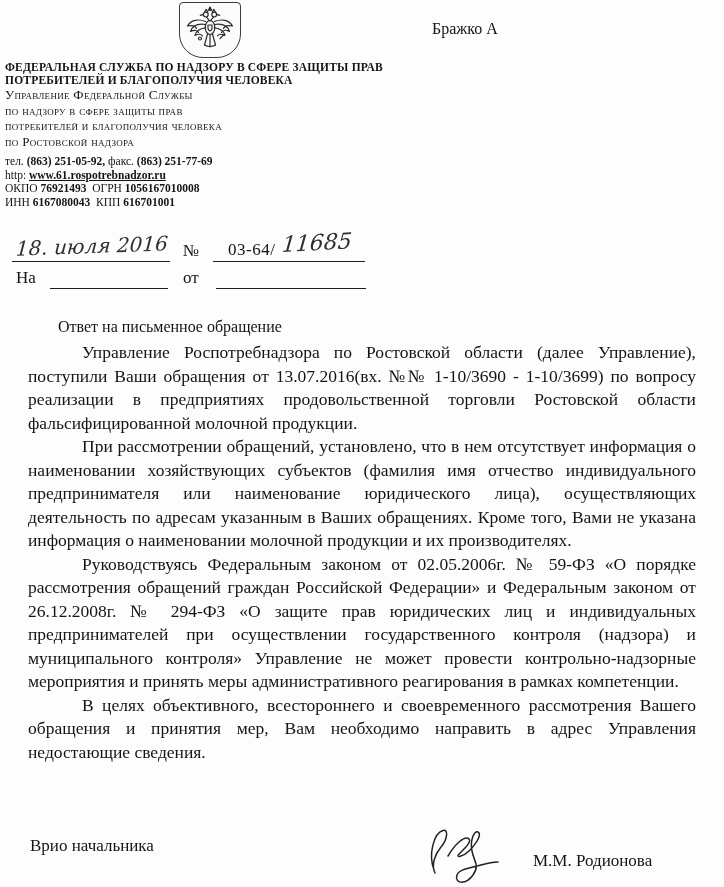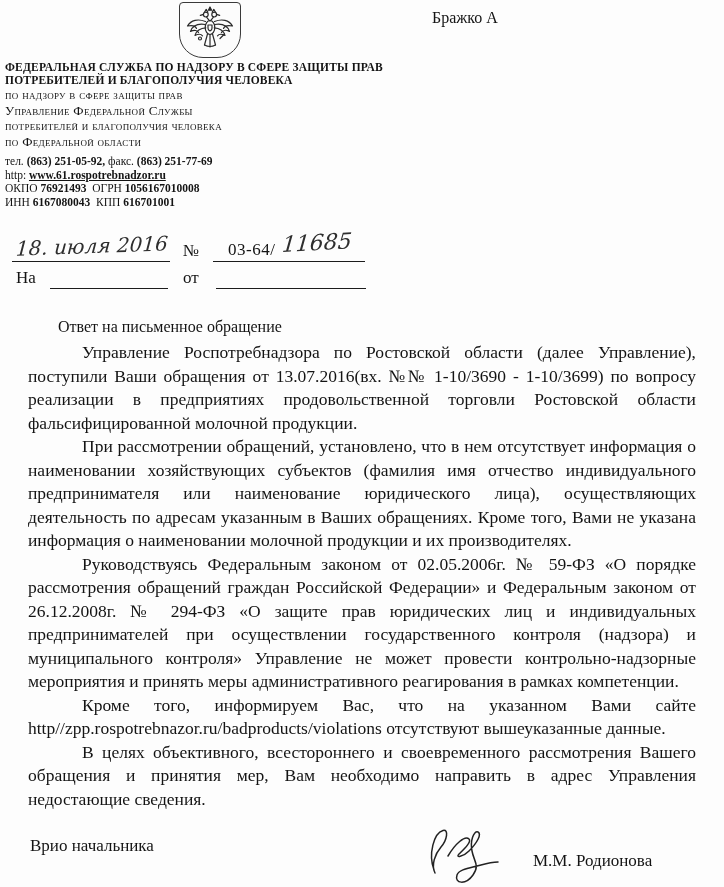--- a/index.html
+++ b/index.html
@@ -16,21 +16,21 @@
     border:1.5px solid #3a3a3a; border-radius:4px 4px 24px 24px;
     display:flex; align-items:center; justify-content:center; background:#fcfcfc;
   }
   .org-bold { font-weight:700; font-size:11.5px; line-height:13px; letter-spacing:.2px; }
   .org-short { font-size:15.5px; line-height:17px; margin-top:2px; }
   .dept { font-size:13px; line-height:15.5px; font-variant:small-caps; letter-spacing:.3px; }
   .contacts { margin-top:6px; font-size:11.5px; line-height:13.5px; }
   .b { font-weight:700; }
   .u { text-decoration:underline; }
   
-  .recipient { position:absolute; left:432px; top:7px; font-size:16px; line-height:21px; text-align:center; }
+  .recipient { position:absolute; left:432px; top:18px; font-size:16px; line-height:21px; text-align:center; }
   
   .ref-area { position:absolute; left:0; top:236px; width:420px; font-size:17px; }
   .hw { font-family:"DejaVu Serif", serif; font-style:italic; color:#2e2e2e; white-space:nowrap; }
   .hw-date { position:absolute; left:16px; top:-2px; font-size:20px; transform:rotate(-2deg) skewX(-6deg); }
   .rule { position:absolute; border-top:1.5px solid #1c1c1c; }
   .rule-date { left:12px; top:25px; width:158px; }
   .no-sign { position:absolute; left:183px; top:5px; }
   .typed-num { position:absolute; left:228px; top:4px; letter-spacing:.5px; }
   .hw-num { position:absolute; left:282px; top:-6px; font-size:22px; transform:rotate(-3deg) skewX(-8deg); }
   .rule-num { left:213px; top:25px; width:152px; }
@@ -79,24 +79,24 @@
             <path d="M23.5 29 L20.5 40 M26 29.8 L26 42 M28.5 29 L31.5 40"></path>
             <path d="M20.5 40 q5.5 3 11 0"></path>
             <circle cx="16" cy="33.5" r="1.5"></circle>
             <path d="M36 33.5 l4.5 -4.5"></path>
           </g>
         </svg>
       </span>
     </div>
     <div class="org-bold">ФЕДЕРАЛЬНАЯ СЛУЖБА ПО НАДЗОРУ В СФЕРЕ ЗАЩИТЫ ПРАВ</div>
     <div class="org-bold">ПОТРЕБИТЕЛЕЙ И БЛАГОПОЛУЧИЯ ЧЕЛОВЕКА</div>
+    <div class="dept">Управление Федеральной Службы</div>
     <div class="dept">по надзору в сфере защиты прав</div>
-    <div class="dept">Управление Федеральной Службы</div>
     <div class="dept">потребителей и благополучия человека</div>
-    <div class="dept">по Федеральной области</div>
+    <div class="dept">по Ростовской надзора</div>
     <div class="contacts">
       <div>
         <span>тел.</span>
         <span class="b">(863) 251-05-92,</span>
         <span>факс.</span>
         <span class="b">(863) 251-77-69</span>
       </div>
       <div>
         <span>http:</span>
         <span class="b u">www.61.rospotrebnadzor.ru</span>
@@ -131,21 +131,20 @@
     <span class="rule rule-na"></span>
     <span class="ot-label">от</span>
     <span class="rule rule-ot"></span>
     <div class="subject" style="position:absolute; top:82px;">Ответ на письменное обращение</div>
   </div>
 
   <div class="body-text">
     <p>Управление Роспотребнадзора по Ростовской области (далее Управление), поступили Ваши обращения от 13.07.2016(вх. №№ 1-10/3690 - 1-10/3699) по вопросу реализации в предприятиях продовольственной торговли Ростовской области фальсифицированной молочной продукции.</p>
     <p>При рассмотрении обращений, установлено, что в нем отсутствует информация о наименовании хозяйствующих субъектов (фамилия имя отчество индивидуального предпринимателя или наименование юридического лица), осуществляющих деятельность по адресам указанным в Ваших обращениях. Кроме того, Вами не указана информация о наименовании молочной продукции и их производителях.</p>
     <p>Руководствуясь Федеральным законом от 02.05.2006г. № 59-ФЗ «О порядке рассмотрения обращений граждан Российской Федерации» и Федеральным законом от 26.12.2008г. № 294-ФЗ «О защите прав юридических лиц и индивидуальных предпринимателей при осуществлении государственного контроля (надзора) и муниципального контроля» Управление не может провести контрольно-надзорные мероприятия и принять меры административного реагирования в рамках компетенции.</p>
-    <p>Кроме того, информируем Вас, что на указанном Вами сайте http//zpp.rospotrebnazor.ru/badproducts/violations отсутствуют вышеуказанные данные.</p>
     <p>В целях объективного, всестороннего и своевременного рассмотрения Вашего обращения и принятия мер, Вам необходимо направить в адрес Управления недостающие сведения.</p>
   </div>
 
   <div class="signer-title">
     <div>Врио начальника</div>
   </div>
   <span class="signature-svg">
     <svg width="92" height="62" viewBox="0 0 92 62" aria-hidden="true">
       <path d="M16 46 C10 30 16 9 25 6.5 C31 5 29 16 23 23 C17 30 13 41 17 49
                M30 32 C37 20 47 11 51 15 C54 18 45 26 41 30 C37 34 45 33 51 27

